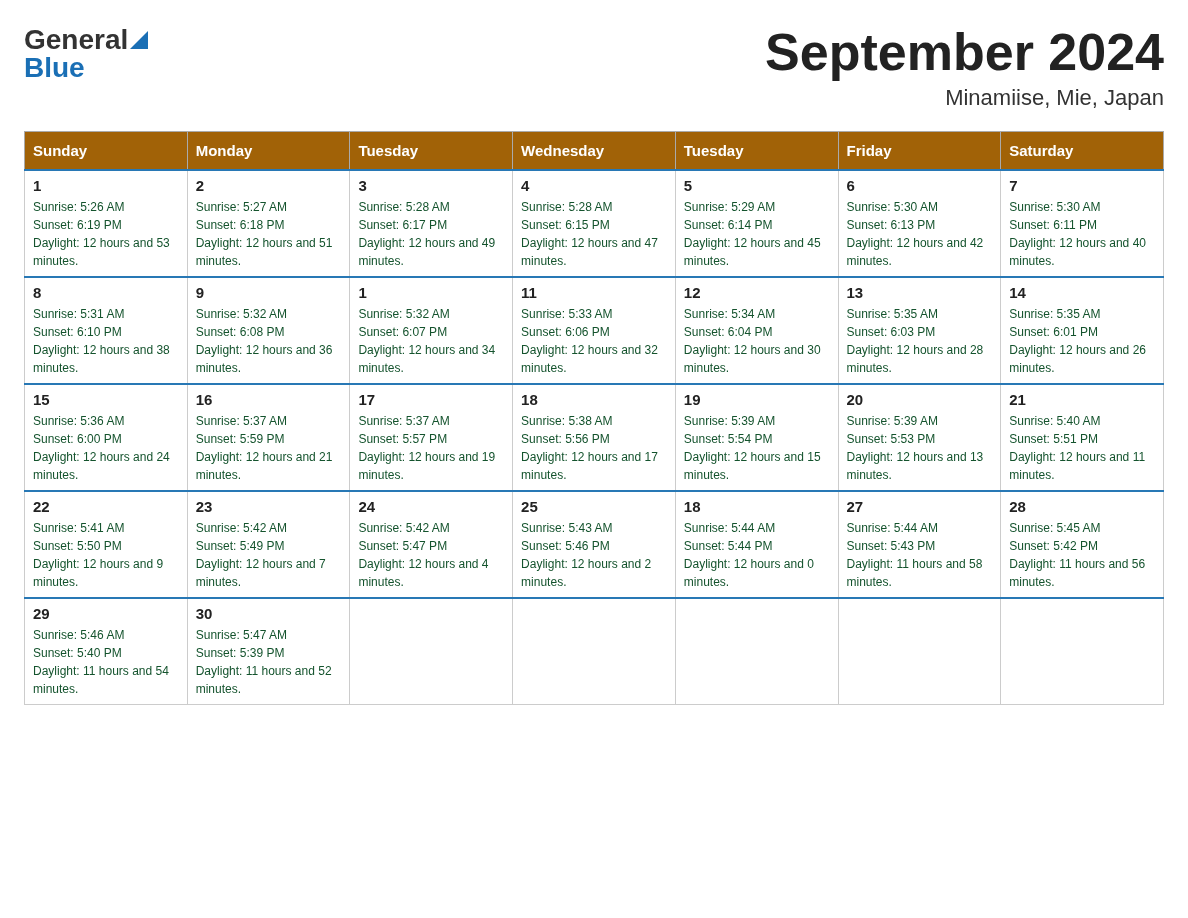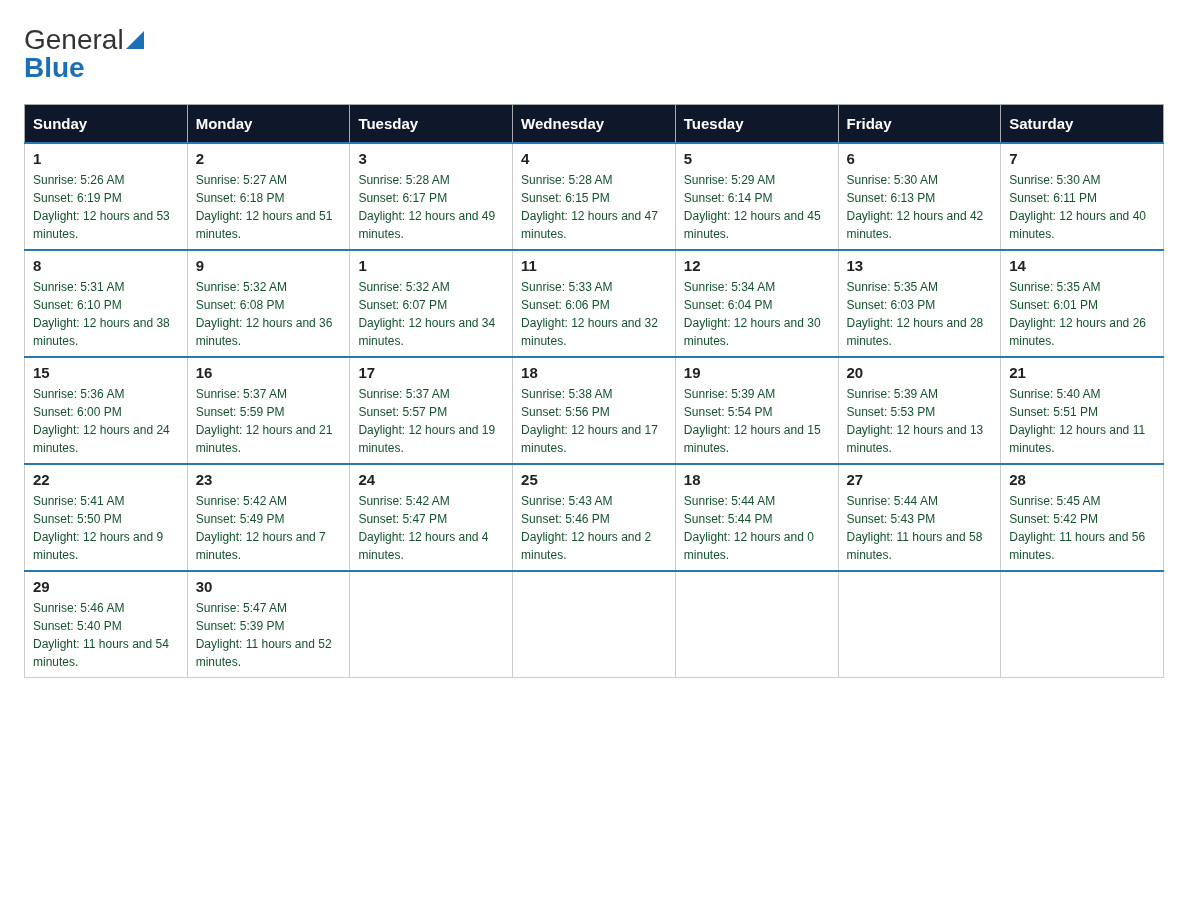--- a/index.html
+++ b/index.html
@@ -11,21 +11,21 @@
       min-height: 918px;
     }
     .header {
       display: flex;
       justify-content: space-between;
       align-items: flex-start;
       margin-bottom: 20px;
     }
     .logo-text-general {
       font-size: 28px;
-      font-weight: normal;
+      font-weight: bold;
       color: #333;
     }
     .logo-text-blue {
       font-size: 28px;
       font-weight: bold;
       color: #1a6fb5;
     }
     .logo-wrapper {
       display: flex;
       flex-direction: column;
@@ -48,21 +48,21 @@
       font-weight: normal;
       color: #333;
       margin-top: 4px;
     }
     .calendar {
       width: 100%;
       border-collapse: collapse;
       border: 1px solid #aaa;
     }
     .calendar th {
-      background-color: #0f172a;
+      background-color: #a16207;
       color: #fff;
       font-size: 15px;
       font-weight: bold;
       padding: 10px 8px;
       text-align: left;
       border: 1px solid #aaa;
     }
     .calendar td {
       vertical-align: top;
       padding: 6px 8px;
@@ -97,20 +97,24 @@
   <div class="logo-wrapper">
     <div class="logo-top">
       <span class="logo-text-general">General</span>
       <div style="display:flex;flex-direction:column;align-items:flex-start;margin-left:2px;">
         <svg width="18" height="18" viewBox="0 0 18 18">
           <polygon points="0,18 18,18 18,0" fill="#1a6fb5"></polygon>
         </svg>
       </div>
     </div>
     <span class="logo-text-blue" style="margin-top:-4px;">Blue</span>
+  </div>
+  <div class="title-block">
+    <h1>September 2024</h1>
+    <h2>Minamiise, Mie, Japan</h2>
   </div>
 </div>
 
 <table class="calendar">
   <thead>
     <tr class="header-row">
       <th>Sunday</th>
       <th>Monday</th>
       <th>Tuesday</th>
       <th>Wednesday</th>

